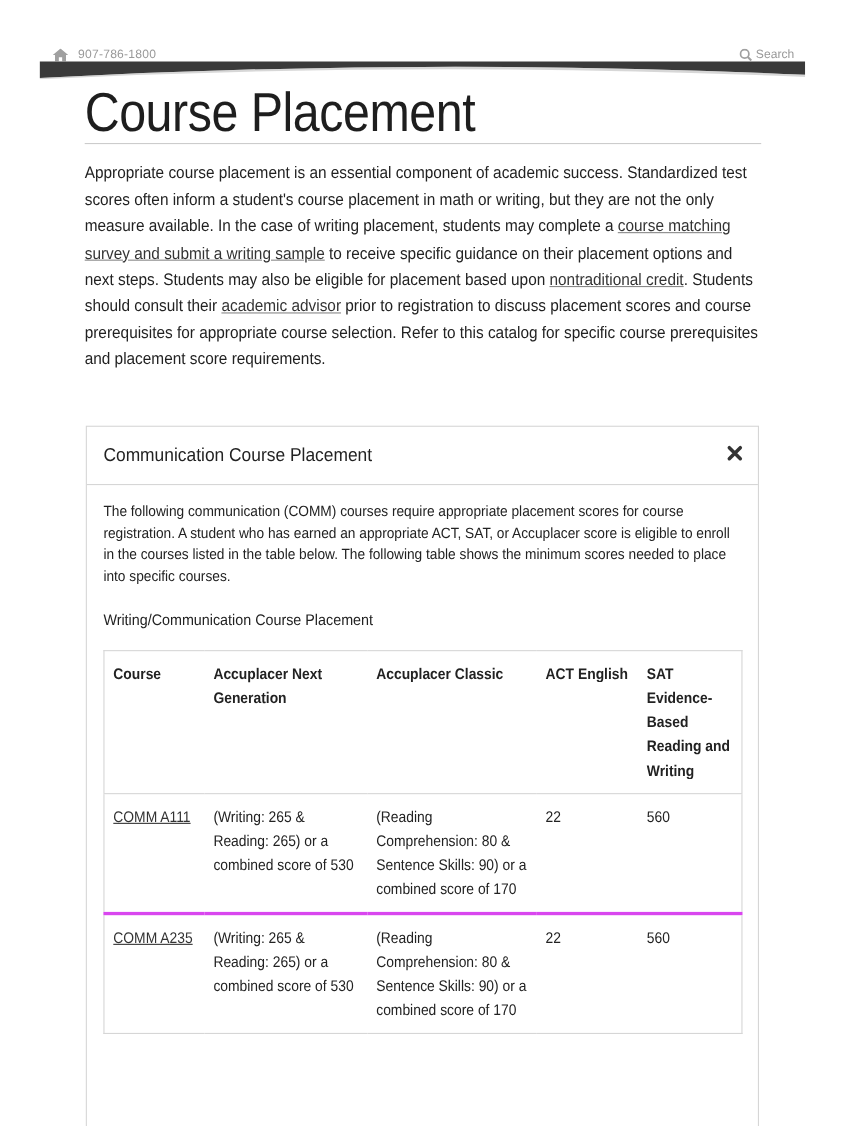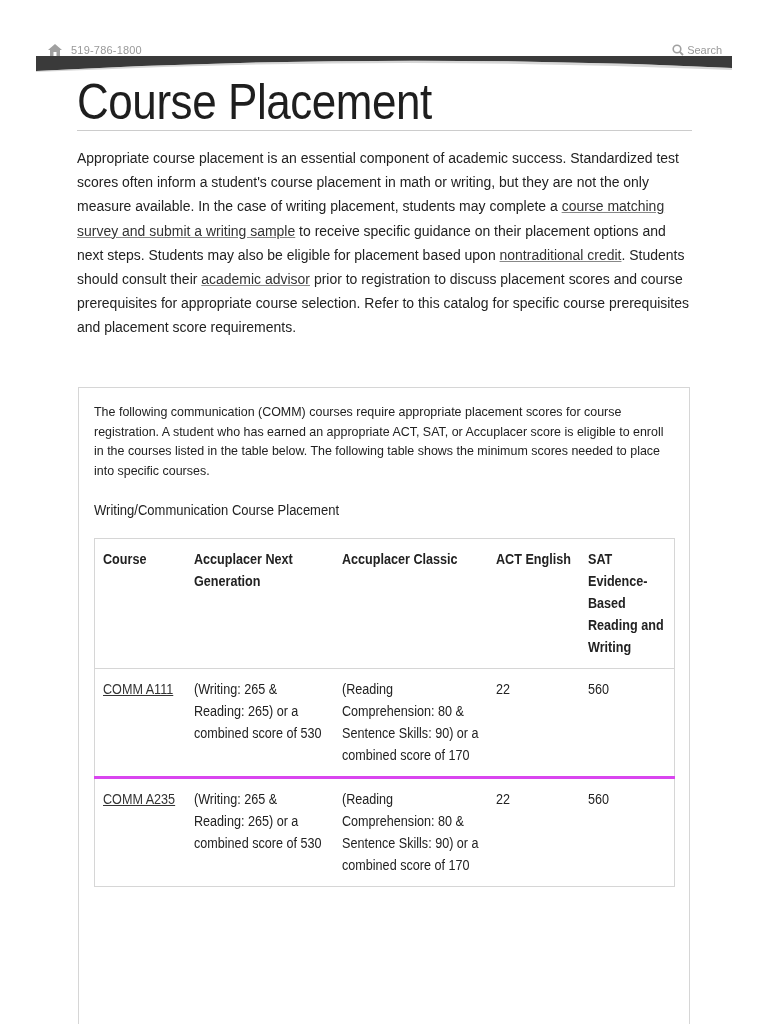--- a/index.html
+++ b/index.html
@@ -78,41 +78,47 @@
   td a { color: #333; text-decoration: underline; }
 </style>
 </head>
 <body>
 
 <div class="topbar">
   <div class="phone">
     <svg width="14" height="12" viewBox="0 0 14 12">
       <path d="M7 0 L14 6 L12 6 L12 12 L8.5 12 L8.5 8 L5.5 8 L5.5 12 L2 12 L2 6 L0 6 Z" fill="#a0a0a0"></path>
     </svg>
-    <span>519-786-1800</span>
+    <span>907-786-1800</span>
   </div>
   <div class="search">
     <svg width="12" height="12" viewBox="0 0 12 12">
       <circle cx="5" cy="5" r="3.8" stroke="#a0a0a0" stroke-width="1.6" fill="none"></circle>
       <line x1="7.8" y1="7.8" x2="11" y2="11" stroke="#a0a0a0" stroke-width="1.8"></line>
     </svg>
     <span>Search</span>
   </div>
 </div>
 <svg class="band" viewBox="0 0 696 18" preserveAspectRatio="none">
   <path d="M0 2 L696 2 L696 14 Q348 -2 0 17 Z" fill="#3a3a3a"></path>
   <path d="M0 17 Q348 -2 696 14 L696 16 Q348 1 0 18 Z" fill="#bdbdbd" opacity="0.6"></path>
 </svg>
 
 <h1 class="page-title">Course Placement</h1>
 <div class="title-rule"></div>
 
 <div class="intro"><span>Appropriate course placement is an essential component of academic success. Standardized test scores often inform a student's course placement in math or writing, but they are not the only measure available.  In the case of writing placement, students may complete a </span><a>course matching survey and submit a writing sample</a><span> to receive specific guidance on their placement options and next steps. Students may also be eligible for placement based upon </span><a>nontraditional credit</a><span>. Students should consult their </span><a>academic advisor</a><span> prior to registration to discuss placement scores and course prerequisites for appropriate course selection. Refer to this catalog for specific course prerequisites and placement score requirements.</span></div>
 
 <div class="card">
+  <div class="card-header">
+    <div class="card-title">Communication Course Placement</div>
+    <svg class="close-btn" viewBox="0 0 18 18">
+      <path d="M4 4 L14 14 M14 4 L4 14" stroke="#333" stroke-width="3.2" stroke-linecap="round"></path>
+    </svg>
+  </div>
   <div class="card-body">
     <p class="card-desc">The following communication (COMM) courses require appropriate placement scores for course registration. A student who has earned an appropriate ACT, SAT, or Accuplacer score is eligible to enroll in the courses listed in the table below. The following table shows the minimum scores needed to place into specific courses.</p>
     <div class="caption">Writing/Communication Course Placement</div>
     <table class="placement">
       <colgroup>
         <col style="width:92px">
           <col style="width:148px">
           <col style="width:154px">
           <col style="width:92px">
           <col style="width:95px">

